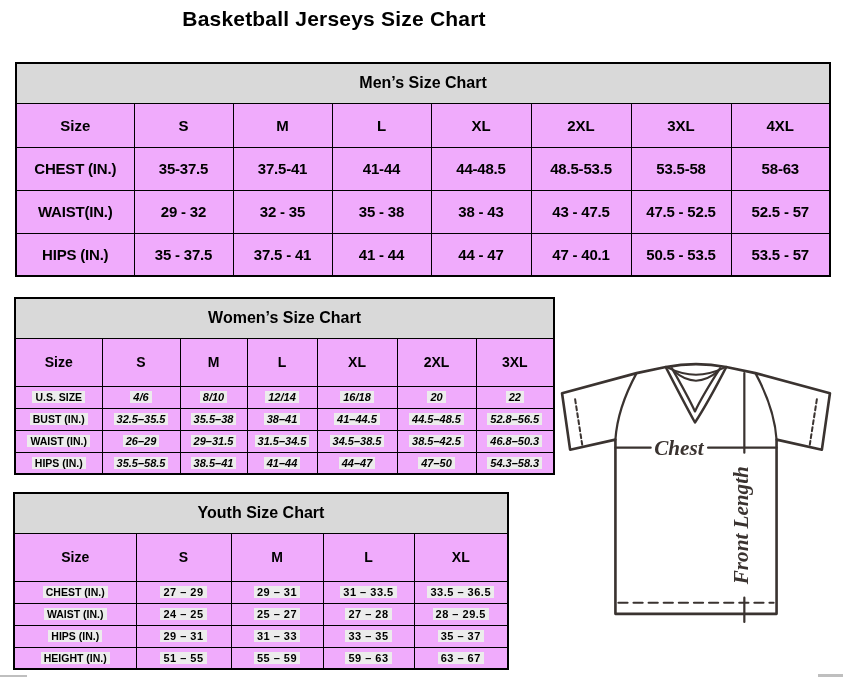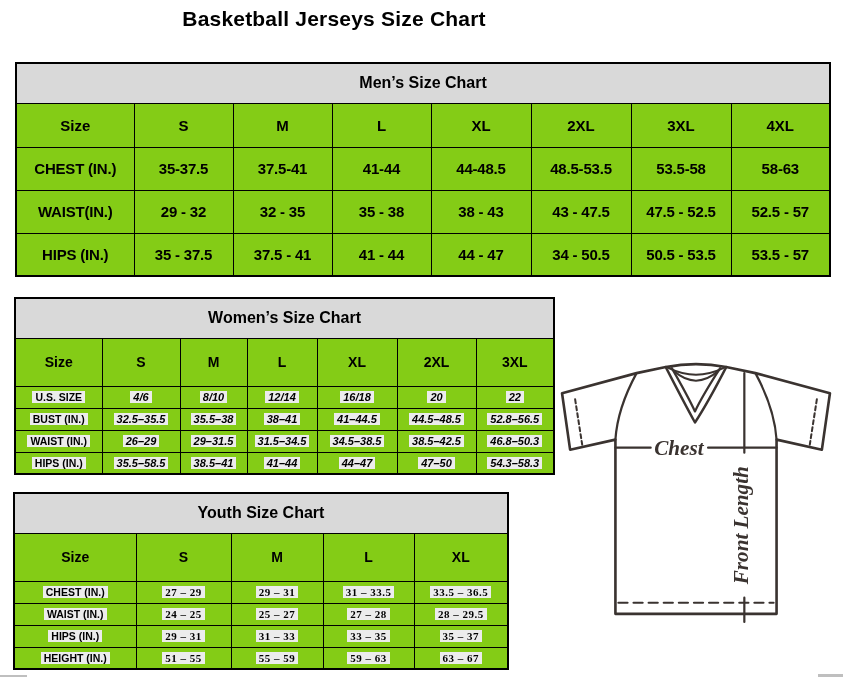--- a/index.html
+++ b/index.html
@@ -15,21 +15,21 @@
     position: absolute; top: 7px; left: 0; width: 668px;
     text-align: center;
     font-size: 21px; font-weight: bold;
     letter-spacing: 0.2px;
   }
   table.chart-table {
     position: absolute;
     border-collapse: collapse;
     table-layout: fixed;
     border: 2px solid #000;
-    background: #84cc16;
+    background: #f0abfc;
   }
   table.chart-table td {
     border: 1px solid #000;
     text-align: center;
     vertical-align: middle;
     font-weight: bold;
     overflow: hidden;
     white-space: nowrap;
   }
   td.chart-header {
@@ -44,21 +44,21 @@
   #mens-table td.data-cell, #mens-table td.label-cell { height: 43px; font-size: 15px; letter-spacing: -0.2px; }
   
   #womens-table { left: 14px; top: 297px; width: 539px; padding-left: 35px; }
   #womens-table td.size-cell { height: 48px; font-size: 14px; }
   #womens-table td.label-cell { font-size: 10.5px; height: 22px; }
   #womens-table td.data-cell { font-size: 11px; height: 22px; font-style: italic; }
   
   #youth-table { left: 13px; top: 492px; width: 494px; }
   #youth-table td.size-cell { height: 48px; font-size: 14px; }
   #youth-table td.label-cell { font-size: 10.5px; height: 22px; }
-  #youth-table td.data-cell { font-size: 11px; height: 22px; letter-spacing: 0.5px; font-family: Liberation Serif, serif; }
+  #youth-table td.data-cell { font-size: 11px; height: 22px; letter-spacing: 0.5px; }
   .hl { background: #ececec; padding: 0 3px; }
   
   #jersey-wrap { position: absolute; left: 556px; top: 360px; width: 282px; height: 270px; }
   .measure-text {
     font-family: "Liberation Serif", serif;
     font-style: italic;
     font-weight: bold;
     fill: #3a3330;
   }
   .edge-fragment { position: absolute; background: #bfbfbf; }
@@ -114,21 +114,21 @@
     <td class="data-cell">43 - 47.5</td>
     <td class="data-cell">47.5 - 52.5</td>
     <td class="data-cell">52.5 - 57</td>
   </tr>
   <tr>
     <td class="label-cell">HIPS (IN.)</td>
     <td class="data-cell">35 - 37.5</td>
     <td class="data-cell">37.5 - 41</td>
     <td class="data-cell">41 - 44</td>
     <td class="data-cell">44 - 47</td>
-    <td class="data-cell">34 - 50.5</td>
+    <td class="data-cell">47 - 40.1</td>
     <td class="data-cell">50.5 - 53.5</td>
     <td class="data-cell">53.5 - 57</td>
   </tr>
 </tbody>
   </table>
 
 <table class="chart-table" id="womens-table">
   <colgroup>
     <col style="width:87px">
       <col style="width:78px">

